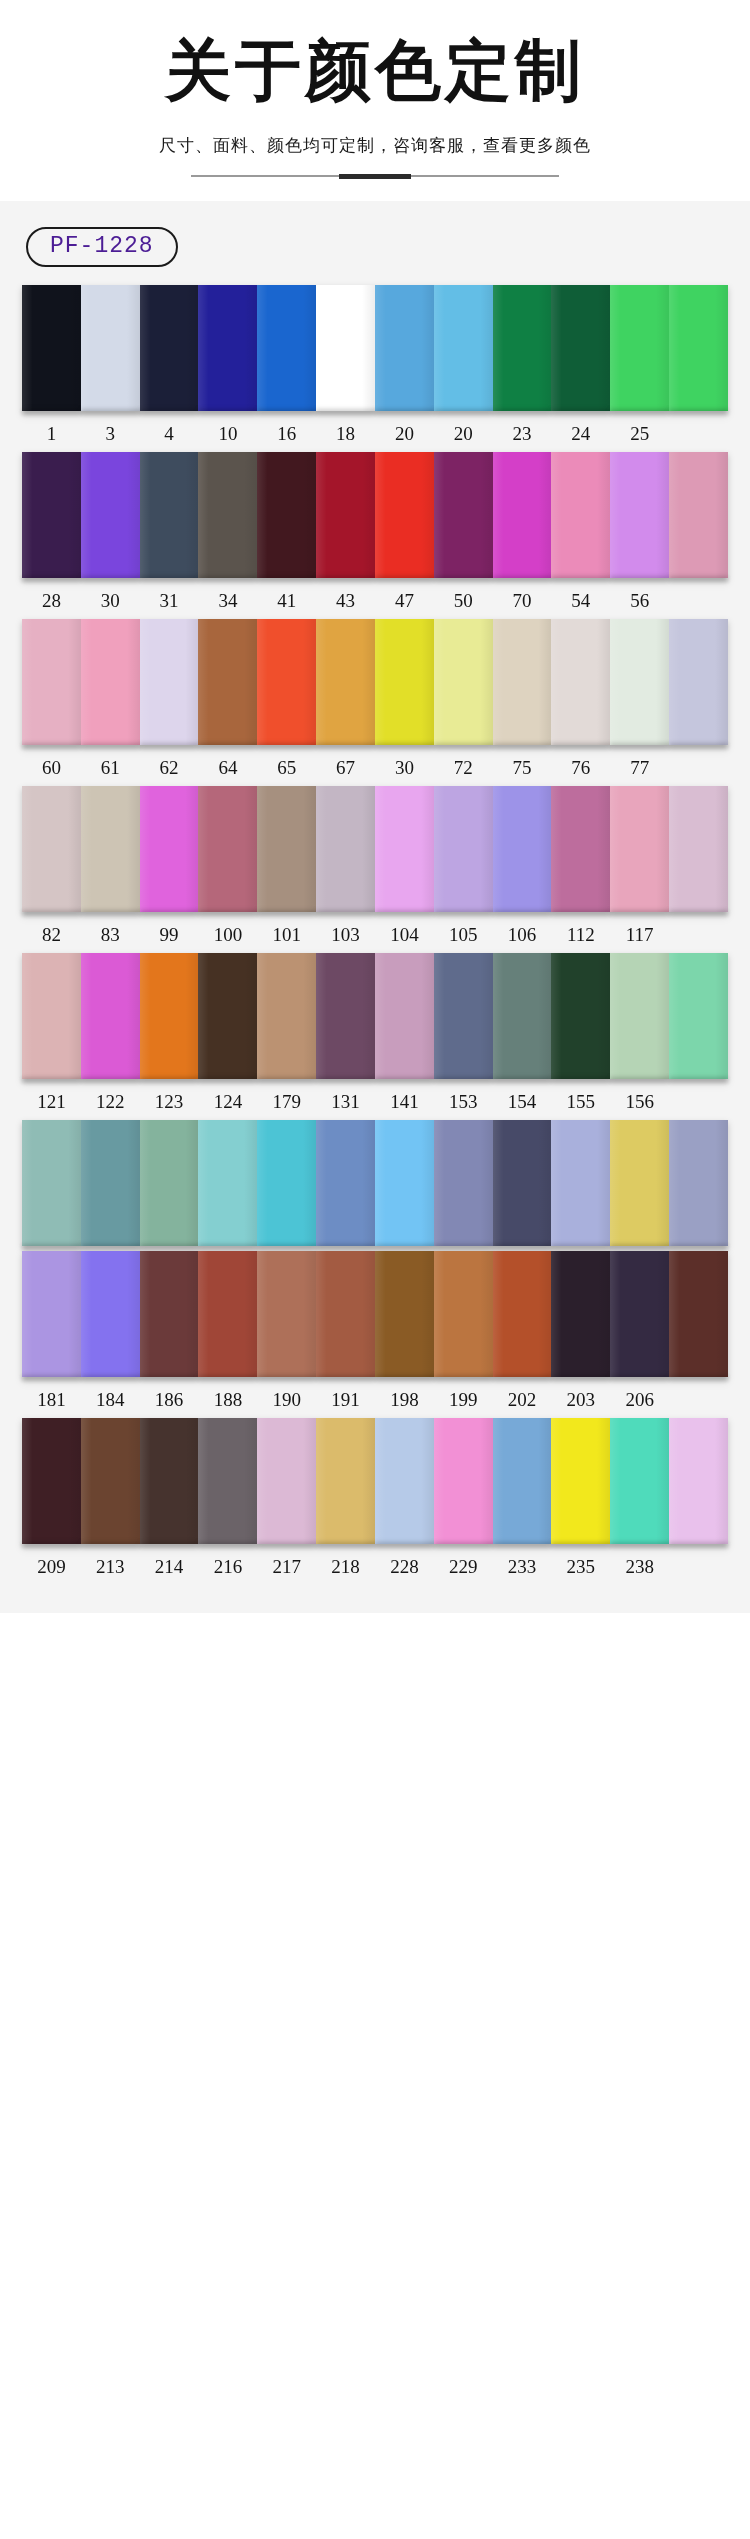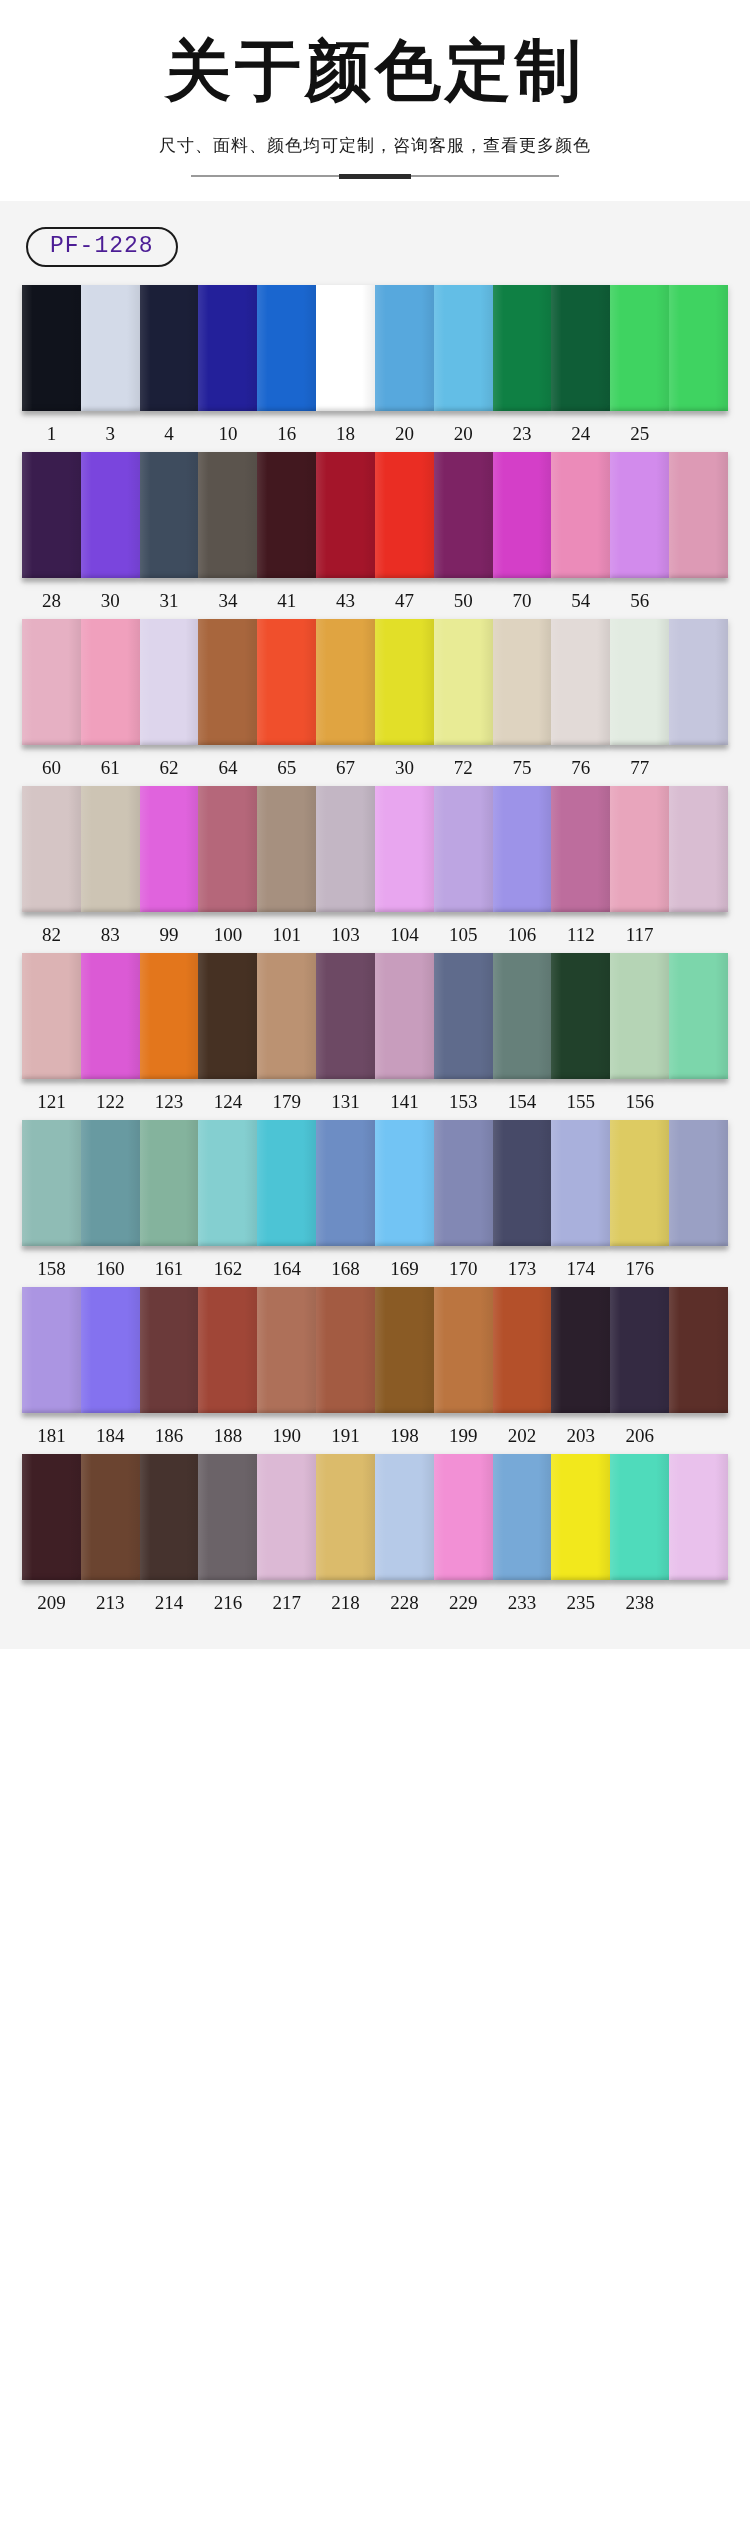--- a/index.html
+++ b/index.html
@@ -305,34 +305,20 @@
           <div class="swatch" title="162" style="background: rgb(132, 207, 208);"></div>
           <div class="swatch" title="164" style="background: rgb(76, 196, 213);"></div>
           <div class="swatch" title="168" style="background: rgb(109, 141, 196);"></div>
           <div class="swatch" title="169" style="background: rgb(114, 196, 244);"></div>
           <div class="swatch" title="170" style="background: rgb(130, 136, 180);"></div>
           <div class="swatch" title="173" style="background: rgb(71, 74, 104);"></div>
           <div class="swatch" title="174" style="background: rgb(169, 176, 220);"></div>
           <div class="swatch" title="176" style="background: rgb(221, 203, 98);"></div>
           <div class="swatch" title="" style="background: rgb(154, 160, 196);"></div>
         </div>
-        <div class="label-strip">
-          <div class="swatch-label">158</div>
-          <div class="swatch-label">160</div>
-          <div class="swatch-label">161</div>
-          <div class="swatch-label">162</div>
-          <div class="swatch-label">164</div>
-          <div class="swatch-label">168</div>
-          <div class="swatch-label">169</div>
-          <div class="swatch-label">170</div>
-          <div class="swatch-label">173</div>
-          <div class="swatch-label">174</div>
-          <div class="swatch-label">176</div>
-          <div class="swatch-label blank"></div>
-        </div>
       </div>
       <div class="swatch-row">
         <div class="swatch-strip">
           <div class="swatch" title="181" style="background: rgb(171, 149, 226);"></div>
           <div class="swatch" title="184" style="background: rgb(132, 114, 239);"></div>
           <div class="swatch" title="186" style="background: rgb(107, 58, 58);"></div>
           <div class="swatch" title="188" style="background: rgb(160, 70, 55);"></div>
           <div class="swatch" title="190" style="background: rgb(174, 112, 89);"></div>
           <div class="swatch" title="191" style="background: rgb(163, 91, 66);"></div>
           <div class="swatch" title="198" style="background: rgb(138, 91, 37);"></div>

